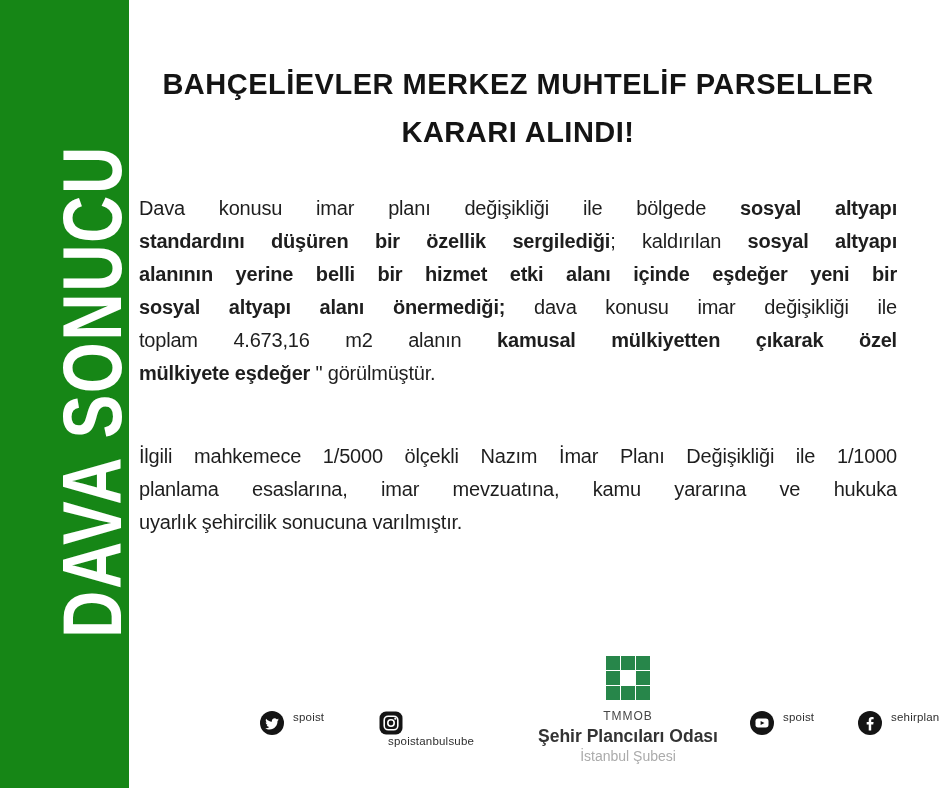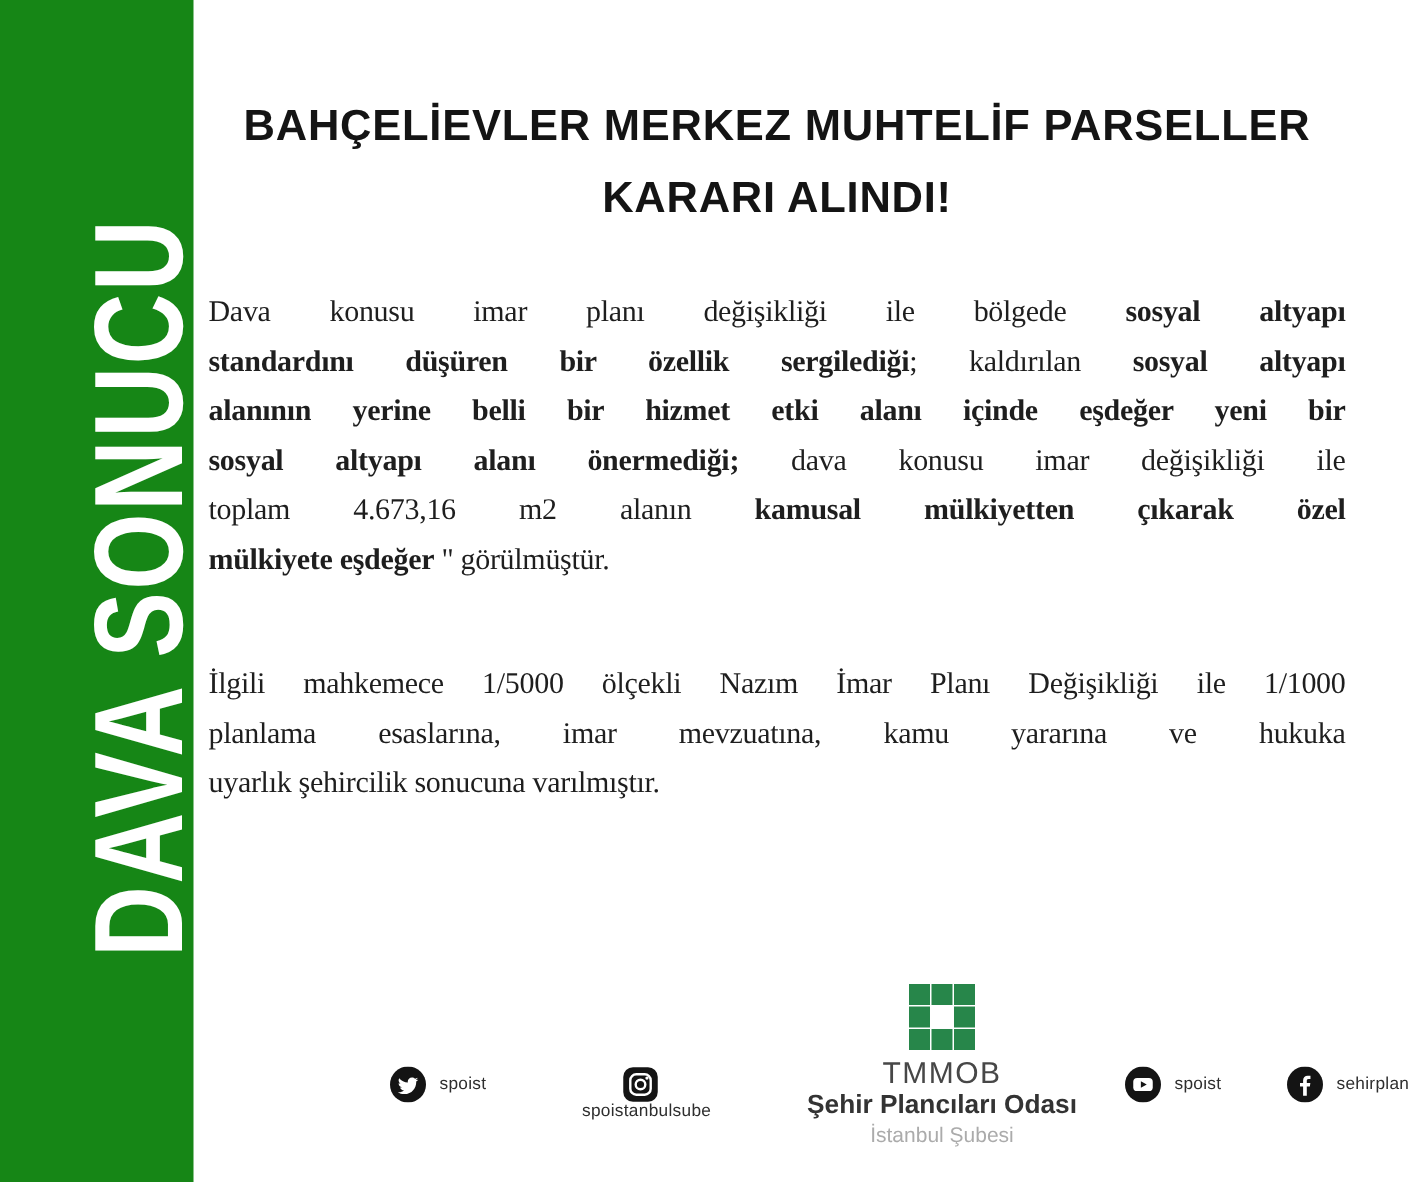--- a/index.html
+++ b/index.html
@@ -29,46 +29,46 @@
   .title{
     margin:60px 32px 0 21px;
     text-align:center;
     font-size:29px;line-height:48px;font-weight:700;
     letter-spacing:0.5px;color:#141414;
   }
   .title-line{white-space:nowrap;}
   .paras{margin:36px 32px 0 21px;color:#1e1e1e;}
   .para{font-size:20px;line-height:33px;letter-spacing:-0.2px;}
   .para + .para{margin-top:50px;}
-  .jline{text-align:justify;text-align-last:justify;font-family:Liberation Serif, serif;}
+  .jline{text-align:justify;text-align-last:justify;}
   .jline.lastline{text-align-last:left;}
   .b{font-weight:700;}
   
   .social-item{
-    position:absolute;display:flex;align-items:center;height:24px;
+    position:absolute;display:flex;height:24px;
   }
   .social-item .icon{width:24px;height:24px;flex:0 0 auto;display:block;}
   .social-label{
     margin-left:9px;font-size:11.5px;color:#2e2e2e;letter-spacing:0.2px;
     white-space:nowrap;
   }
   .s-twitter{left:142px;top:711px;}
   .s-instagram{left:261px;top:711px;flex-direction:column;}
   .s-youtube{left:632px;top:711px;}
   .s-facebook{left:740px;top:711px;}
   .logo-block{
     position:absolute;left:400px;top:656px;width:220px;text-align:center;
   }
   .logo-grid{
     width:44px;height:44px;margin:0 auto;
     display:grid;grid-template-columns:repeat(3,14px);grid-template-rows:repeat(3,14px);gap:1px;
   }
   .logo-grid .sq{background:#27864a;}
   .logo-grid .sq.hole{background:#ffffff;}
-  .logo-org{margin-top:7px;font-size:20px;color:#474747;letter-spacing:1px;line-height:19px;}
+  .logo-org{margin-top:7px;font-size:12px;color:#474747;letter-spacing:1px;line-height:19px;}
   .logo-name{font-size:17.5px;font-weight:700;color:#333333;line-height:21px;white-space:nowrap;}
   .logo-branch{font-size:14px;color:#ababab;line-height:18px;}
 </style>
 </head>
 <body>
 
 <div class="sidebar">
   <div class="sidebar-label">DAVA SONUCU</div>
 </div>
 

